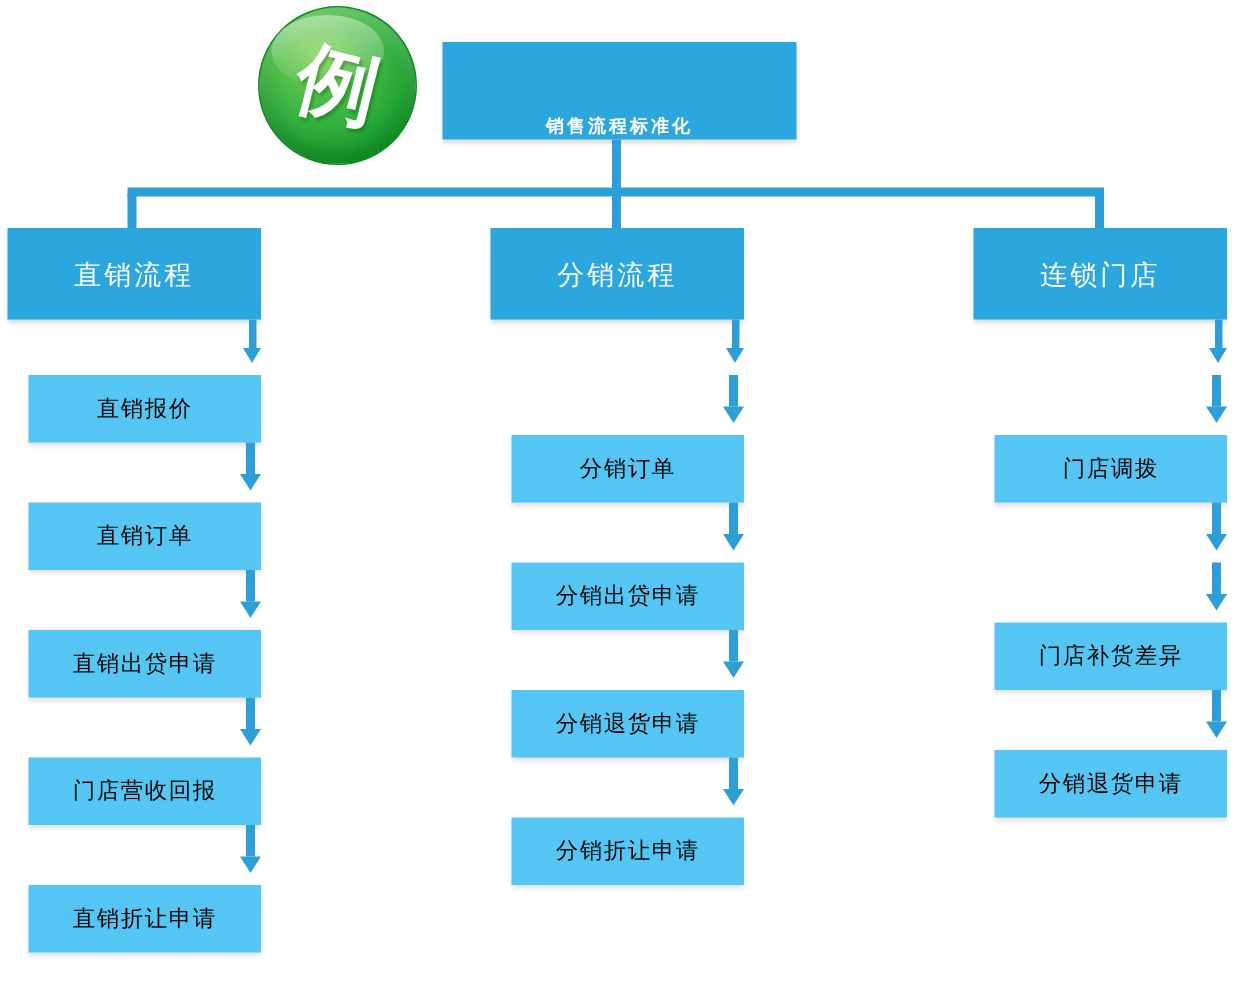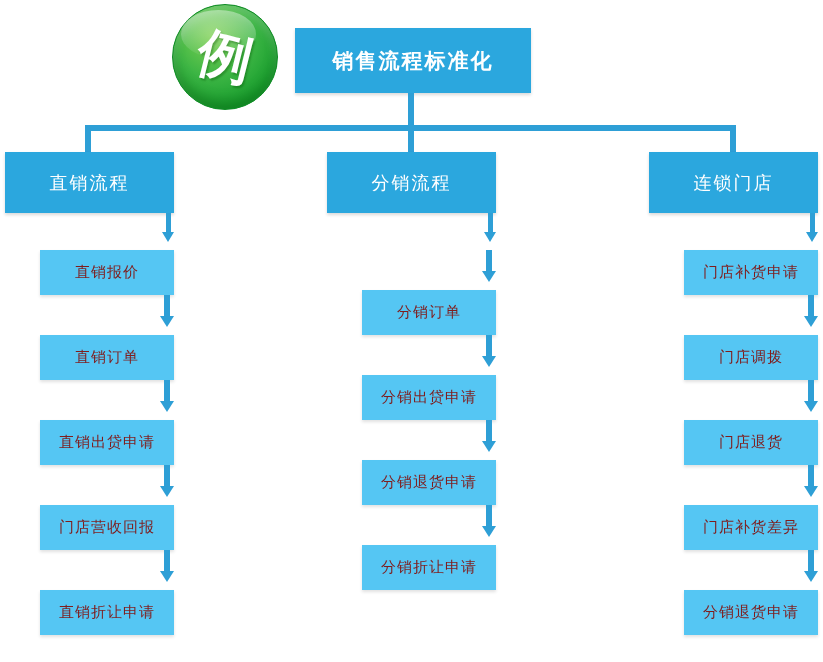--- a/index.html
+++ b/index.html
@@ -26,43 +26,43 @@
     background:linear-gradient(rgba(255,255,255,.42),rgba(255,255,255,.04));
   }
   .badge-label{
     position:absolute;inset:0;display:flex;align-items:center;justify-content:center;
     color:#fff;font-size:54px;font-weight:bold;transform:rotate(14deg);
     text-shadow:2px 2px 2px rgba(0,80,0,.35);
   }
   
   .root-node{
     position:absolute;left:295px;top:28px;width:236px;height:65px;
-    background:var(--header-blue);color:#fff;display:flex;align-items:center;justify-content:center;
-    font-size:21px;font-weight:bold;letter-spacing:2px;
+    background:var(--header-blue);color:#fff;display:flex;align-items:flex-end;justify-content:center;
+    font-size:12px;font-weight:bold;letter-spacing:2px;
     box-shadow:0 2px 3px rgba(0,0,0,.15);
   }
   
   .conn{position:absolute;background:var(--conn-blue);}
   .conn-stem-top{left:408px;top:93px;width:6px;height:34px;}
   .conn-horizontal{left:85px;top:125px;width:651px;height:6px;}
   .conn-drop-left{left:85px;top:129px;width:6px;height:37px;}
   .conn-drop-center{left:408px;top:129px;width:6px;height:37px;}
   .conn-drop-right{left:730px;top:129px;width:6px;height:37px;}
   
   .column{position:absolute;top:152px;width:169px;display:flex;flex-direction:column;align-items:flex-end;}
   .column.c1{left:5px;}
   .column.c2{left:327px;}
   .column.c3{left:649px;}
   .node-header{
     width:169px;height:61px;background:var(--header-blue);color:#fff;
     display:flex;align-items:center;justify-content:center;
     font-size:18px;letter-spacing:2px;box-shadow:0 2px 3px rgba(0,0,0,.15);
   }
   .node-item{
-    width:134px;height:45px;background:var(--item-blue);color:#7f1d1d;
+    width:155px;height:45px;background:var(--item-blue);color:#000000;
     display:flex;align-items:center;justify-content:center;
     font-size:15px;letter-spacing:1px;box-shadow:0 2px 3px rgba(0,0,0,.12);
   }
   .arrow{display:flex;flex-direction:column;align-items:center;justify-content:flex-start;}
   .arrow.sm{height:37px;padding-top:0;}
   .arrow.md{height:40px;}
   .arrow .stem{width:6px;background:var(--conn-blue);}
   .arrow.sm .stem{width:5px;height:19px;}
   .arrow.md .stem{height:21px;}
   .arrow .head{width:0;height:0;border-left:7px solid transparent;border-right:7px solid transparent;border-top:11px solid var(--conn-blue);}
@@ -167,37 +167,31 @@
   </div>
 
   <div class="column c3">
     <div class="node-header">
       <span>连锁门店</span>
     </div>
     <div class="arrow sm">
         <div class="stem"></div>
         <div class="head"></div>
       </div>
-    <div class="node-item">
-        <span>门店补货申请</span>
-      </div>
     <div class="arrow md">
         <div class="stem"></div>
         <div class="head"></div>
       </div>
     <div class="node-item">
         <span>门店调拨</span>
       </div>
     <div class="arrow md">
         <div class="stem"></div>
         <div class="head"></div>
       </div>
-    <div class="node-item">
-        <span>门店退货</span>
-      </div>
     <div class="arrow md">
         <div class="stem"></div>
         <div class="head"></div>
       </div>
     <div class="node-item">
         <span>门店补货差异</span>
       </div>
     <div class="arrow md">
         <div class="stem"></div>
         <div class="head"></div>

